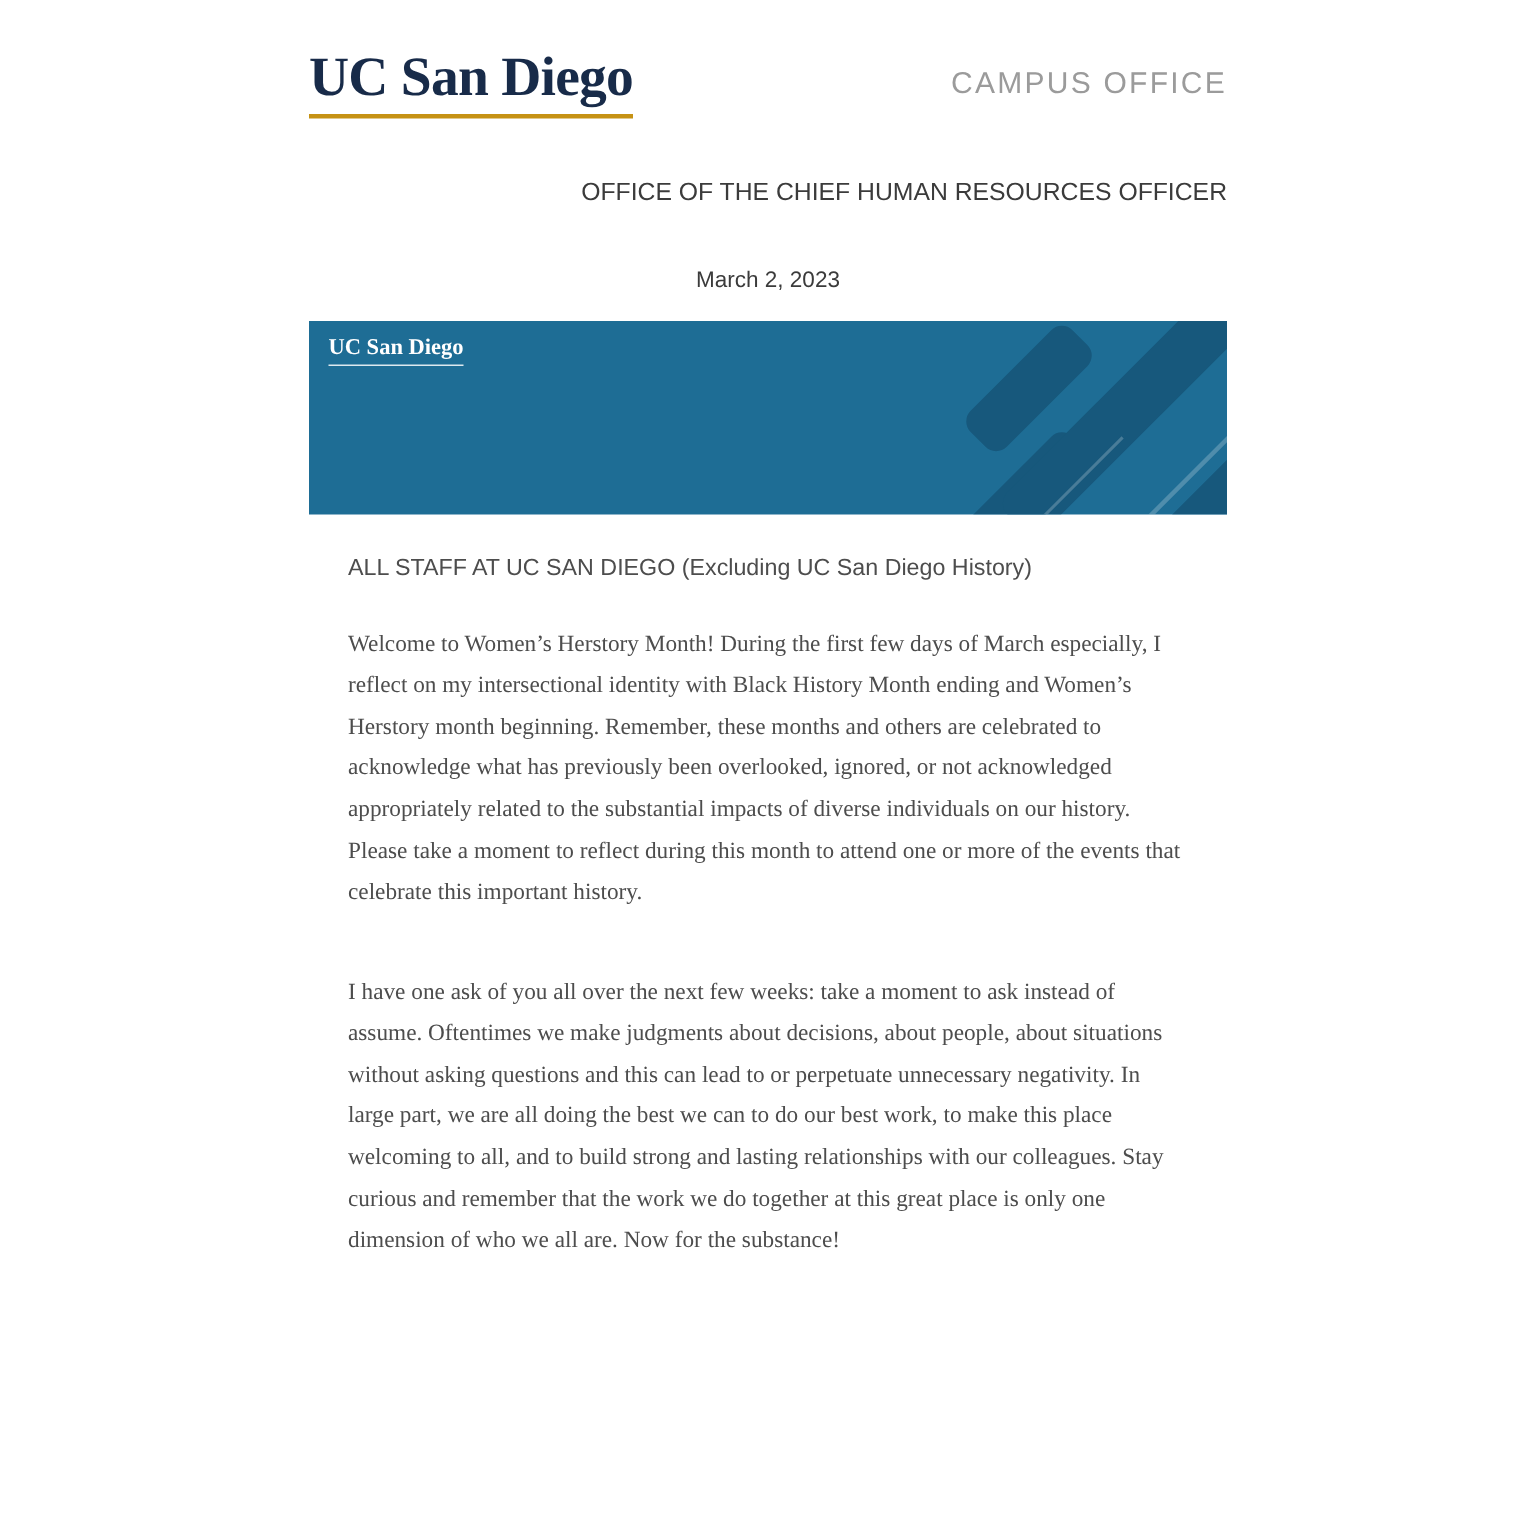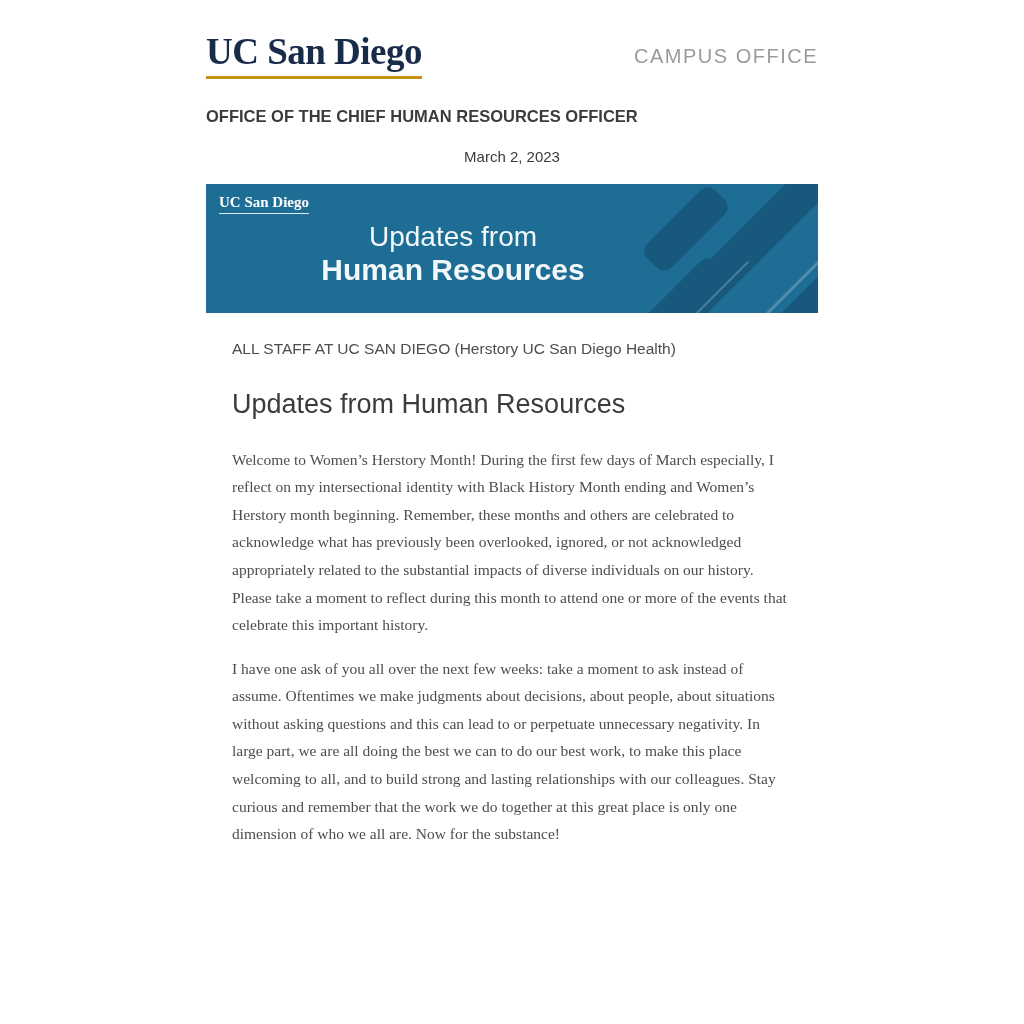--- a/index.html
+++ b/index.html
@@ -32,31 +32,31 @@
     display: inline-block;
   }
   .campus-notice {
     font-size: 20px;
     color: #9B9B9B;
     letter-spacing: 1.5px;
     font-weight: 400;
   }
   
   .office-title {
-    text-align: left;
-    font-weight: bold;
+    text-align: right;
+    font-weight: normal;
     font-size: 16.5px;
     color: #3B3B3B;
-    margin-top: 28px;
+    margin-top: 40px;
   }
   .notice-date {
     text-align: center;
     font-size: 15px;
     color: #3B3B3B;
-    margin-top: 22px;
+    margin-top: 40px;
   }
   
   .banner {
     position: relative;
     margin-top: 19px;
     height: 129px;
     background: #1E6D95;
     overflow: hidden;
   }
   .banner svg.deco {
@@ -117,21 +117,21 @@
     font-size: 27px;
     color: #3C3C3C;
     margin: 29px 0 0;
   }
   .para {
     margin: 26px 0 0;
     line-height: 1.78;
     font-family: Liberation Serif, serif;
   }
   .para.second {
-    margin-top: 16px;
+    margin-top: 39px;
   }
 </style>
 </head>
 <body>
 
 <div class="page">
 
   <header class="masthead">
     <span class="ucsd-logo">UC San Diego</span>
     <span class="campus-notice">CAMPUS OFFICE</span>
@@ -148,32 +148,27 @@
         <rect x="463" y="68" width="34" height="96" rx="10" transform="rotate(45 480 116)"></rect>
         <rect x="527" y="-45" width="36" height="210" rx="11" transform="rotate(45 545 60)"></rect>
         <rect x="592" y="15" width="36" height="210" rx="11" transform="rotate(45 610 120)"></rect>
       </g>
       <g fill="rgba(255,255,255,0.22)">
         <rect x="584" y="20" width="3" height="170" transform="rotate(45 585 105)"></rect>
         <rect x="499" y="60" width="2" height="120" transform="rotate(45 500 120)"></rect>
       </g>
     </svg>
     <span class="banner-logo">UC San Diego</span>
-    <div class="banner-title">
-      <div class="bt1">Updates from</div>
-      <div class="bt2">Human Resources</div>
-    </div>
   </div>
 
   <div class="content">
 
-    <p class="audience">ALL STAFF AT UC SAN DIEGO (Herstory UC San Diego Health)</p>
+    <p class="audience">ALL STAFF AT UC SAN DIEGO (Excluding UC San Diego History)</p>
 
 
-    <h1 class="section-heading">Updates from Human Resources</h1>
 
     <p class="para">Welcome to Women’s Herstory Month! During the first few days of March especially, I reflect on my intersectional identity with Black History Month ending and Women’s Herstory month beginning. Remember, these months and others are celebrated to acknowledge what has previously been overlooked, ignored, or not acknowledged appropriately related to the substantial impacts of diverse individuals on our history. Please take a moment to reflect during this month to attend one or more of the events that celebrate this important history.</p>
 
     <p class="para second">I have one ask of you all over the next few weeks: take a moment to ask instead of assume. Oftentimes we make judgments about decisions, about people, about situations without asking questions and this can lead to or perpetuate unnecessary negativity. In large part, we are all doing the best we can to do our best work, to make this place welcoming to all, and to build strong and lasting relationships with our colleagues. Stay curious and remember that the work we do together at this great place is only one dimension of who we all are. Now for the substance!</p>
 
   </div>
 
 </div>
 
 </body></html>

